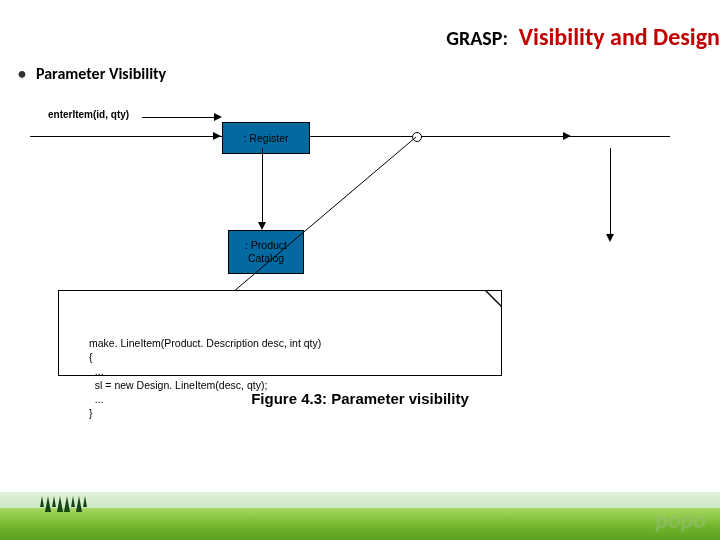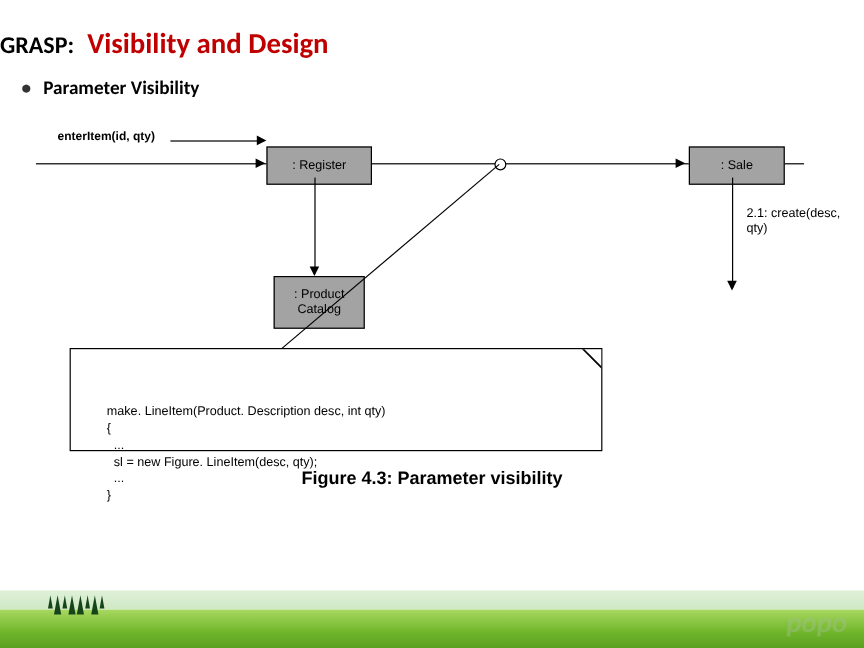--- a/index.html
+++ b/index.html
@@ -1,23 +1,23 @@
 <!DOCTYPE html>
 <html><head>
 <meta charset="utf-8">
 <style>
   html,body{margin:0;padding:0;width:720px;height:540px;background:#fff;font-family:Calibri,Arial,sans-serif;overflow:hidden;position:relative}
-  .title{position:absolute;top:22px;left:0;right:0;text-align:left;font-size:24px;font-weight:700}
+  .title{position:absolute;top:22px;left:0;right:0;text-align:right;font-size:24px;font-weight:700}
   .title-black{color:#000;font-size:20px}
   .title-red{color:#c00000}
   .bullet-row{position:absolute;top:64px;left:18px;font-size:16px;font-weight:700}
   .bullet-dot{color:#333;margin-right:10px}
   .diagram{position:absolute;top:102px;left:18px;width:684px;height:310px}
   .diagram *{position:absolute;font-family:Arial,sans-serif;font-size:10.5px;color:#000}
-  .box{background:#a3a3a3;border:1px solid #000;text-align:center;display:flex;align-items:center;justify-content:center;line-height:1.2;padding:2px}
+  .box{background:#0369a1;border:1px solid #000;text-align:center;display:flex;align-items:center;justify-content:center;line-height:1.2;padding:2px}
   .code-box{background:#fff;border:1px solid #000;font-family:"Courier New",monospace;font-size:10px;line-height:1.35;white-space:pre;padding:4px 6px}
   .corner{position:absolute;top:0;right:0;width:0;height:0;border-style:solid;border-width:0 16px 16px 0;border-color:transparent #000 transparent transparent}
   .corner-mask{position:absolute;top:0;right:0;width:0;height:0;border-style:solid;border-width:0 14px 14px 0;border-color:transparent #fff transparent transparent}
   .hline{height:0;border-top:1px solid #000}
   .vline{width:0;border-left:1px solid #000}
   .arrow-r{width:0;height:0;border-style:solid;border-width:4px 0 4px 8px;border-color:transparent transparent transparent #000}
   .arrow-d{width:0;height:0;border-style:solid;border-width:8px 4px 0 4px;border-color:#000 transparent transparent transparent}
   .caption{position:absolute;left:0;right:0;text-align:center;font-weight:700;font-size:15px}
   .watermark{position:absolute;right:14px;bottom:6px;font-size:24px;font-weight:700;color:rgba(160,190,140,0.45);font-style:italic}
   
@@ -50,49 +50,45 @@
   <div class="arrow-r" style="left:196px;top:11px"></div>
 
   <div class="arrow-r" style="left:545px;top:30px"></div>
 
   <div class="circ" style="left:394px;top:30px"></div>
 
   <div class="box" style="left:204px;top:20px;width:82px;height:26px">
       <span>: Register</span>
     </div>
 
-  <div class="box" style="left:556px;top:20px;width:74px;height:26px">
-      <span>: Sale</span>
-    </div>
 
   <div class="vline" style="left:244px;top:46px;height:80px"></div>
   <div class="arrow-d" style="left:240px;top:120px"></div>
 
 
   <div class="box" style="left:210px;top:128px;width:70px;height:38px;white-space:pre"><span>: Product
 Catalog</span></div>
 
   <div class="vline" style="left:592px;top:46px;height:92px"></div>
   <div class="arrow-d" style="left:588px;top:132px"></div>
-  <div style="left:604px;top:70px">2.1: create(desc, qty)</div>
 
 
   <div style="left:215px;top:32px;width:200px;height:160px;overflow:visible">
     <svg width="200" height="160" style="position:absolute;left:0;top:0">
         <line x1="183" y1="3" x2="0" y2="158" stroke="#000" stroke-width="1"></line>
       </svg>
   </div>
 
   <div class="code-box" style="left:40px;top:188px;width:430px;height:76px">
     <div class="corner"></div>
     <div class="corner-mask"></div>
     <span>make. LineItem(Product. Description desc, int qty)
 {
   ...
-  sl = new Figure. LineItem(desc, qty);
+  sl = new Design. LineItem(desc, qty);
   ...
 }</span>
   </div>
 
   <div class="caption" style="top:288px">Figure 4.3: Parameter visibility</div>
 </div>
 
 <div class="sky"></div>
 <div class="grass"></div>
 <div class="trees">

